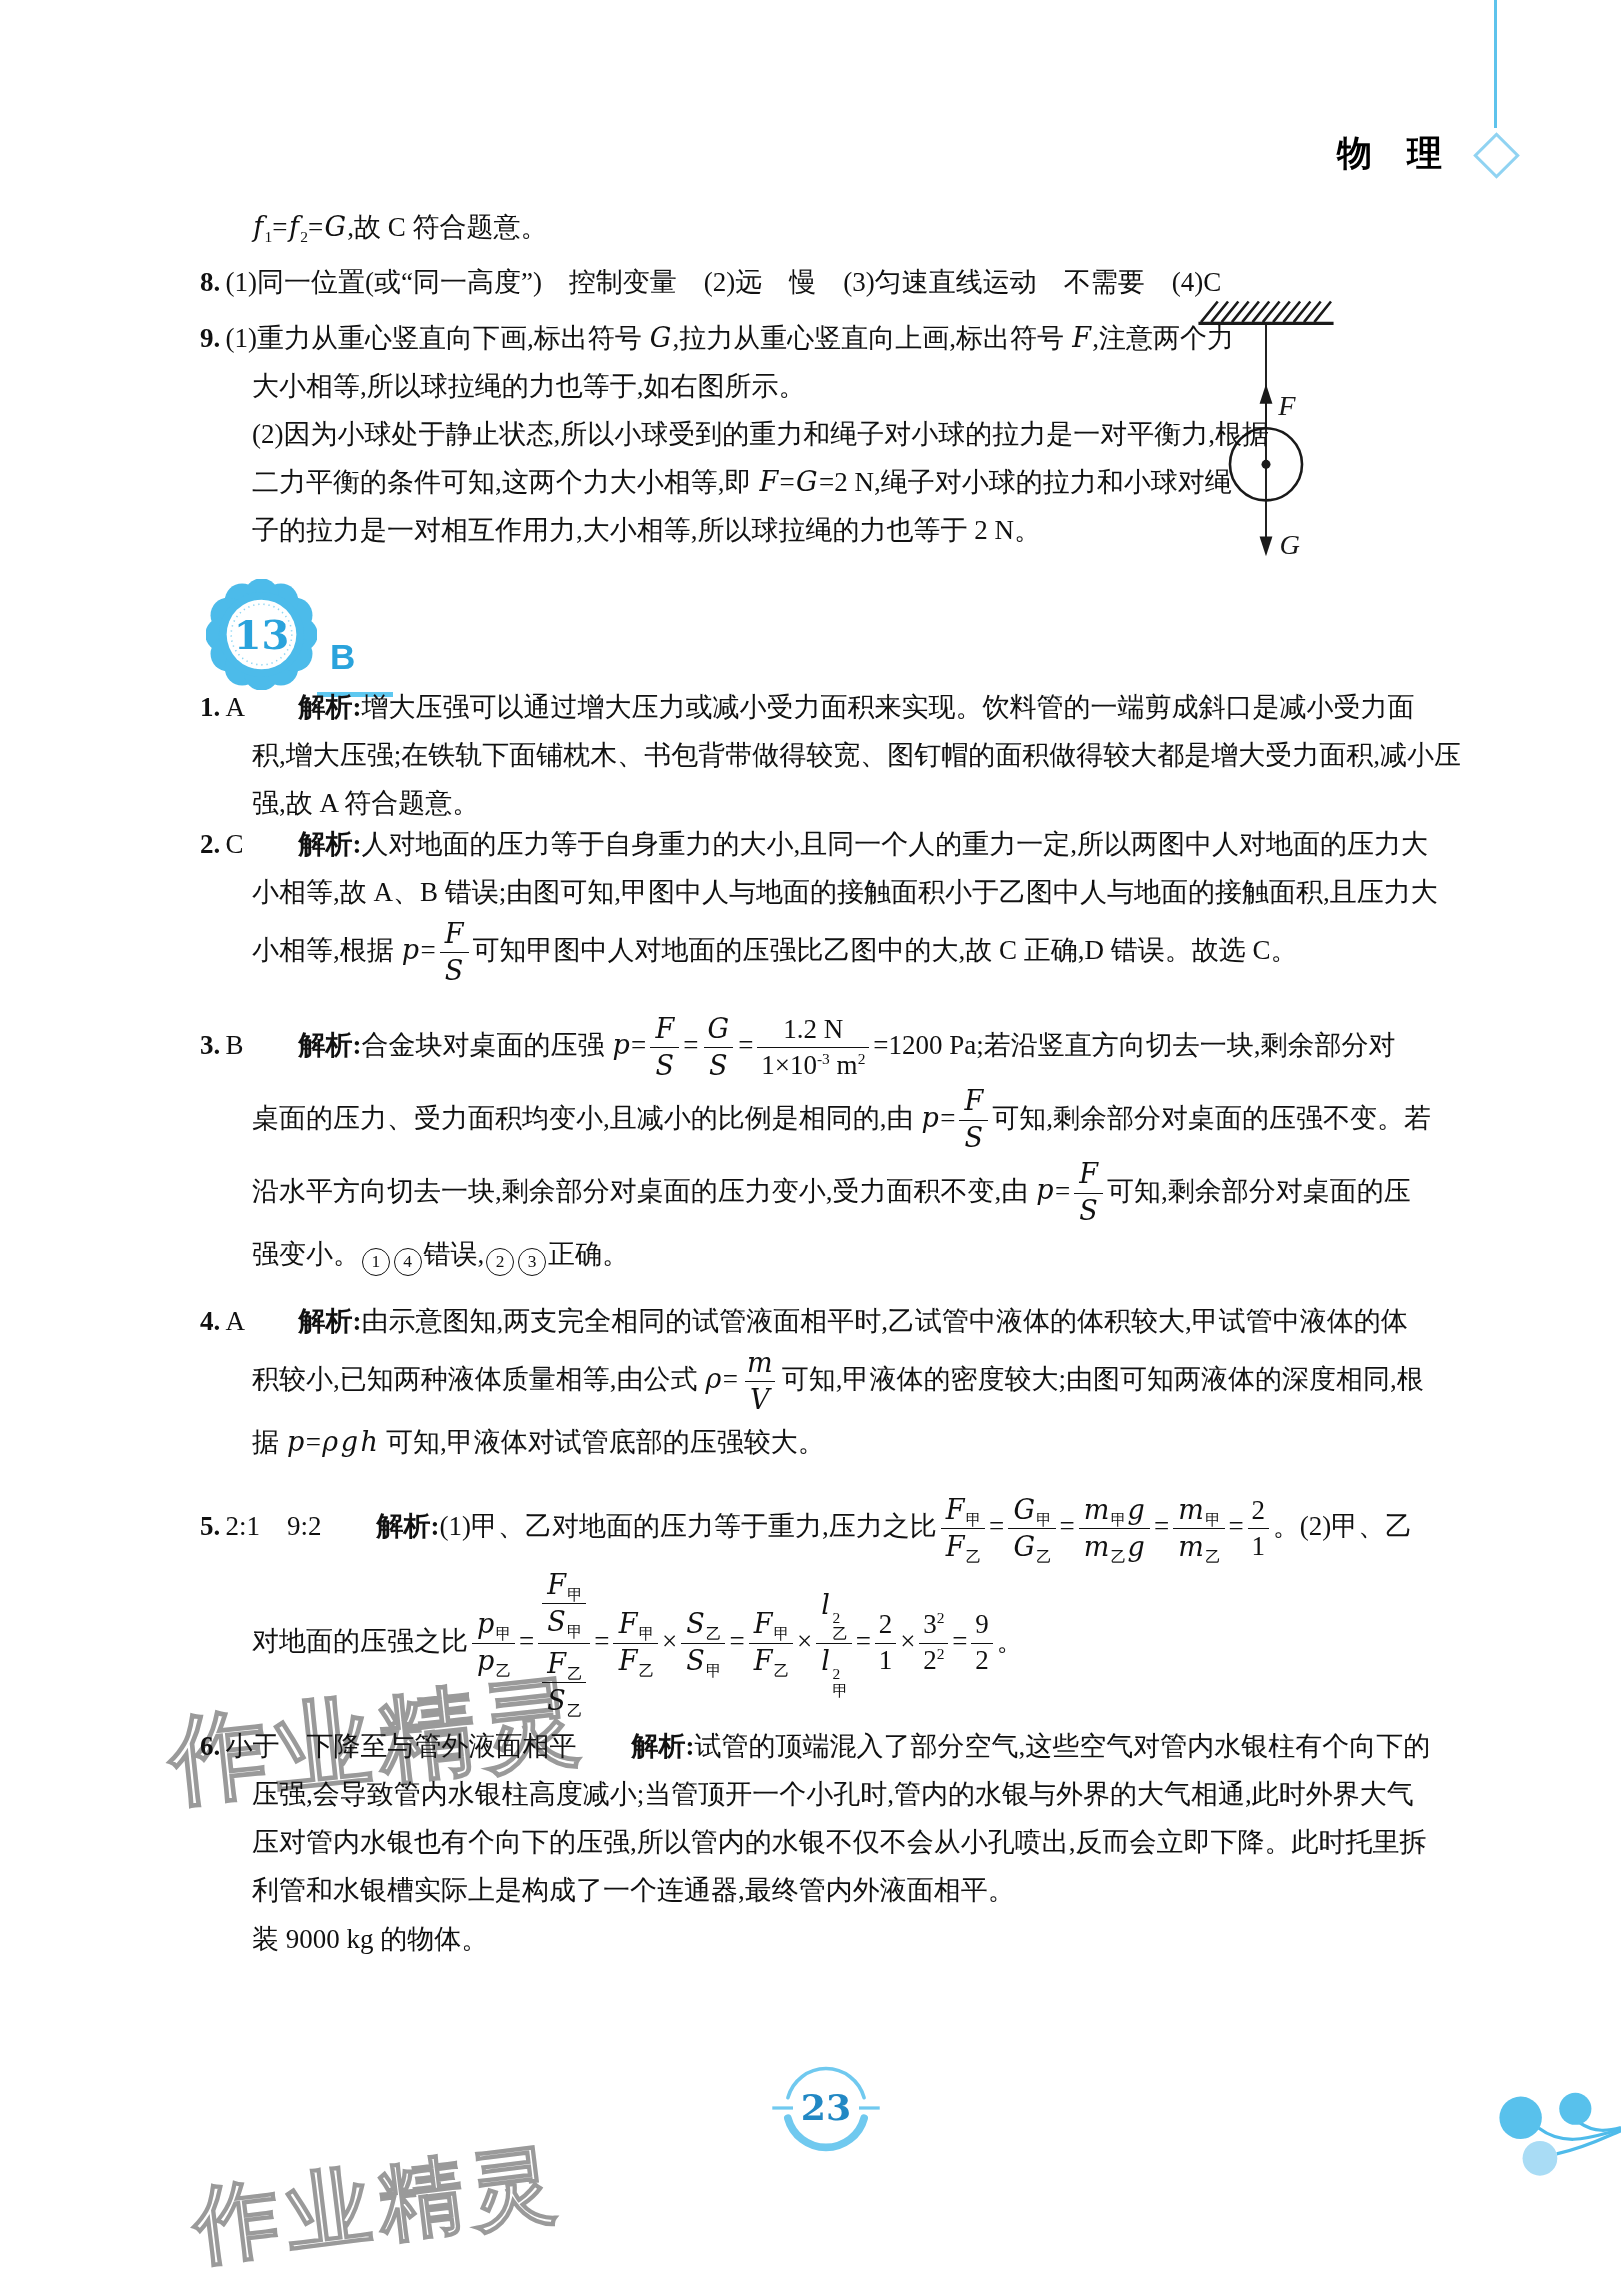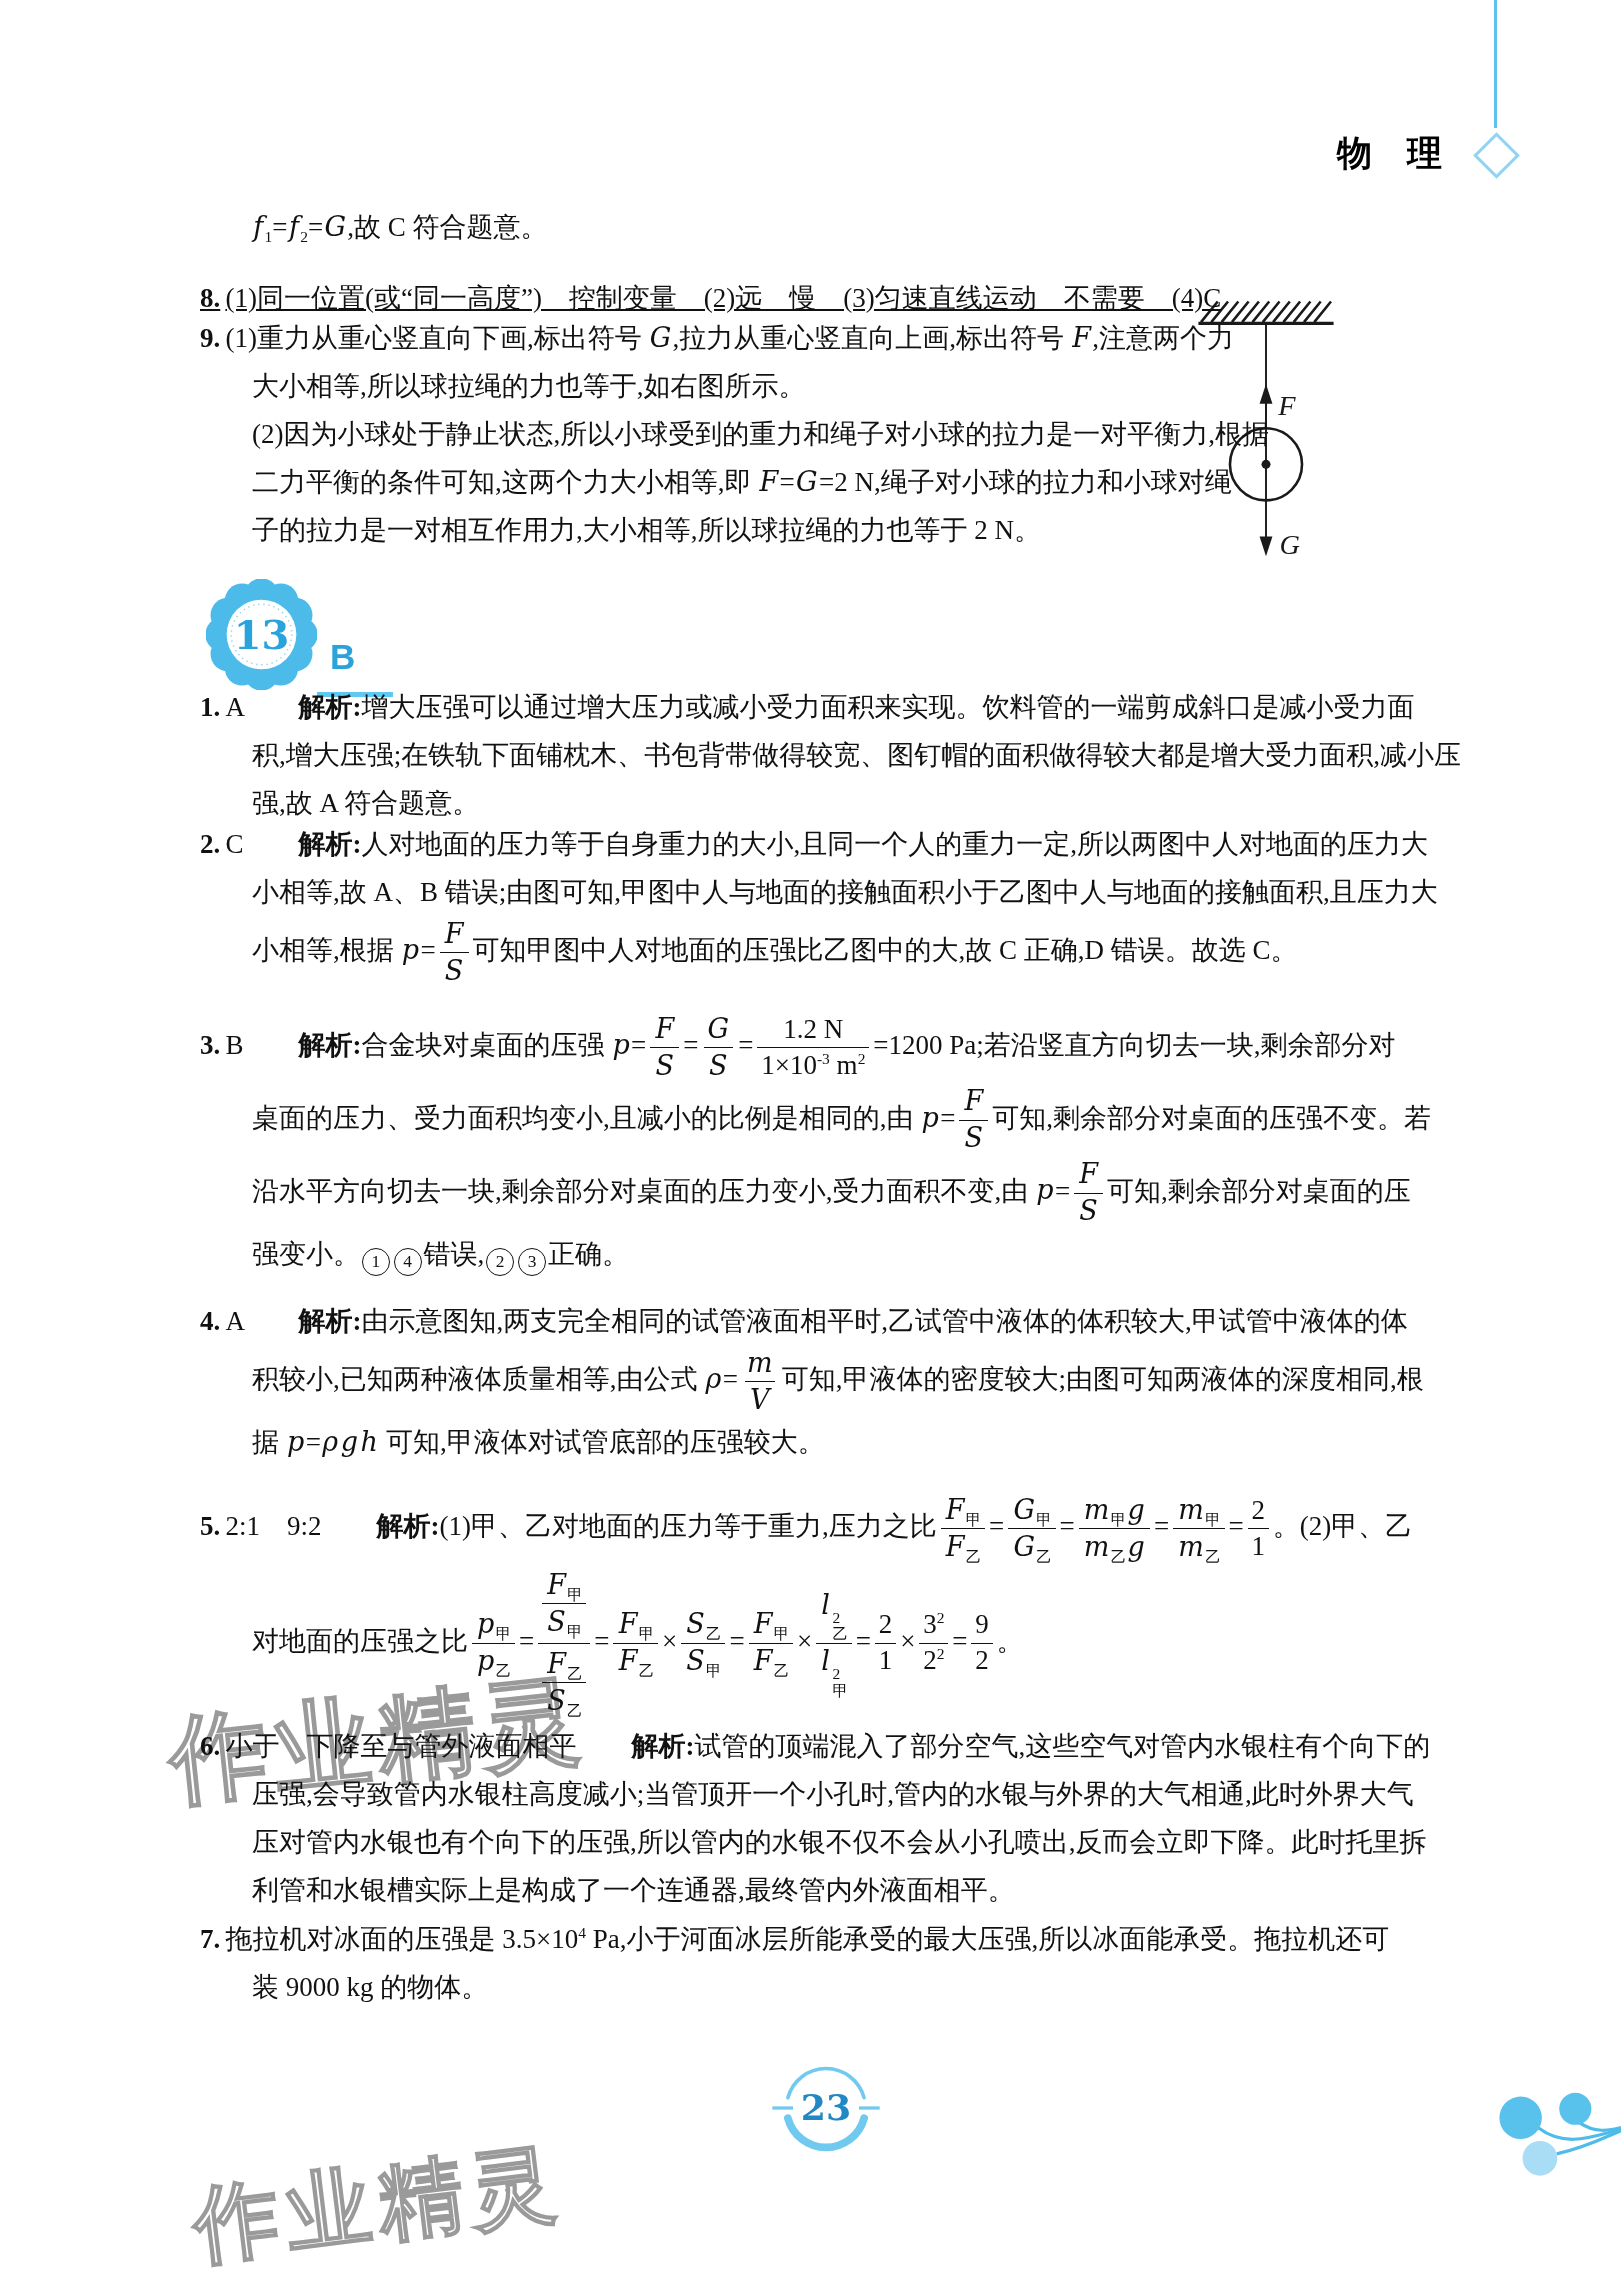--- a/index.html
+++ b/index.html
@@ -95,21 +95,21 @@
     <circle cx="86" cy="86" r="47" fill="none" stroke="#8fd6f3" stroke-width="2.5" stroke-dasharray="2 6"></circle>
     <text x="86" y="108" font-size="62" font-weight="bold" fill="#2aa3dc" text-anchor="middle" font-family="DejaVu Serif, Liberation Serif, serif">13</text>
   </svg>
   <div class="section-letter">B</div>
   <div class="section-underline"></div>
 
   <div id="answers">
       <div class="answer" style="top: 203px;">
         <div class="line cont"><span class="mi">f</span><sub class="msub">1</sub>=<span class="mi">f</span><sub class="msub">2</sub>=<span class="mi">G</span>,故 C 符合题意。</div>
       </div>
-      <div class="answer" style="top: 274px; text-decoration: underline;">
+      <div class="answer" style="top: 258px;">
         <div class="line"><span class="item-num">8.</span>(1)同一位置(或“同一高度”)　控制变量　(2)远　慢　(3)匀速直线运动　不需要　(4)C</div>
       </div>
       <div class="answer" style="top: 314px; width: 947px;">
         <div class="line"><span class="item-num">9.</span>(1)重力从重心竖直向下画,标出符号 <span class="mi">G</span>,拉力从重心竖直向上画,标出符号 <span class="mi">F</span>,注意两个力</div>
         <div class="line cont">大小相等,所以球拉绳的力也等于,如右图所示。</div>
         <div class="line cont">(2)因为小球处于静止状态,所以小球受到的重力和绳子对小球的拉力是一对平衡力,根据</div>
         <div class="line cont">二力平衡的条件可知,这两个力大小相等,即 <span class="mi">F</span>=<span class="mi">G</span>=2 N,绳子对小球的拉力和小球对绳</div>
         <div class="line cont">子的拉力是一对相互作用力,大小相等,所以球拉绳的力也等于 2 N。</div>
       </div>
       <div class="answer" style="top: 683px;">
@@ -212,21 +212,20 @@
             <span class="den">2</span>
           </span>。</div>
       </div>
       <div class="answer" style="top: 1722px;">
         <div class="line"><span class="item-num">6.</span>小于　下降至与管外液面相平　<span class="bold">解析:</span>试管的顶端混入了部分空气,这些空气对管内水银柱有个向下的</div>
         <div class="line cont">压强,会导致管内水银柱高度减小;当管顶开一个小孔时,管内的水银与外界的大气相通,此时外界大气</div>
         <div class="line cont">压对管内水银也有个向下的压强,所以管内的水银不仅不会从小孔喷出,反而会立即下降。此时托里拆</div>
         <div class="line cont">利管和水银槽实际上是构成了一个连通器,最终管内外液面相平。</div>
       </div>
       <div class="answer" style="top: 1915px;">
-        <div class="line"><span class="item-num">7.</span>拖拉机对冰面的压强是 3.5×10<sup class="msup">4</sup> Pa,小于河面冰层所能承受的最大压强,所以冰面能承受。拖拉机还可</div>
         <div class="line cont">装 9000 kg 的物体。</div>
       </div>
     </div>
 
   <div class="watermark" id="wm-mid">作业精灵</div>
   <div class="watermark" id="wm-bottom">作业精灵</div>
 
   <svg class="page-number" width="110" height="110" viewBox="0 0 170 170">
     <path d="M26.1 69.2 A61 61 0 0 1 143.9 69.2" stroke="#70c9ef" stroke-width="5.5" fill="none" stroke-linecap="round"></path>
     <path d="M26.1 100.8 A61 61 0 0 0 143.9 100.8" stroke="#70c9ef" stroke-width="12" fill="none" stroke-linecap="round"></path>

